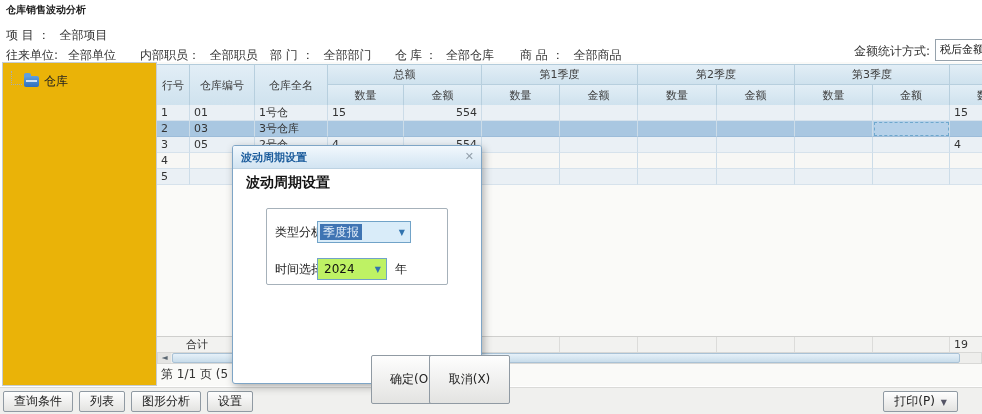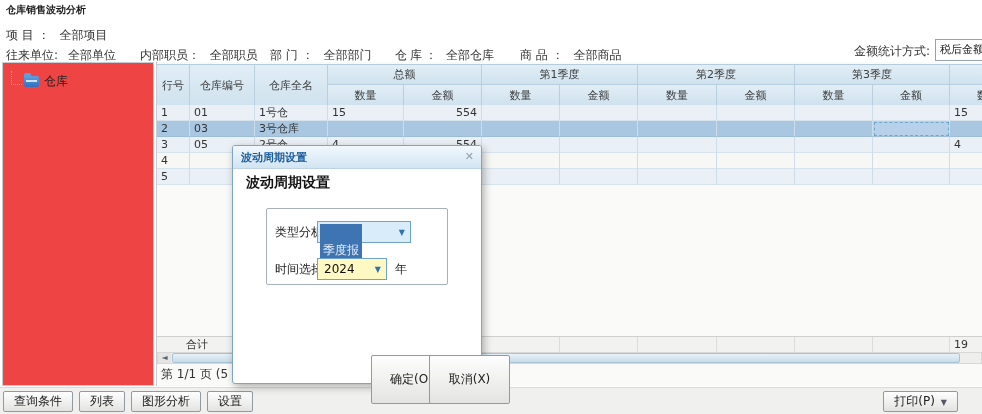--- a/index.html
+++ b/index.html
@@ -13,21 +13,21 @@
   .app-title{left:6px;top:3px;font-size:10px;font-weight:bold;color:#1d1d1d;}
   .flt{font-size:12px;color:#333;white-space:nowrap;}
   .flt .lab{color:#333;}
   .flt .val{color:#333;margin-left:6px;}
   .combo-top{
     left:935px;top:39px;width:60px;height:20px;background:#fff;
     border:1px solid #96a2ac;font-size:11px;line-height:20px;padding-left:4px;
     white-space:nowrap;color:#222;
   }
   
-  .tree-panel{left:2px;top:62px;width:150px;height:322px;background:#ef4444;border:1px solid #c6cdd3;}
+  .tree-panel{left:2px;top:62px;width:150px;height:322px;background:#eab308;border:1px solid #c6cdd3;padding-left:36px;}
   .tree-node{position:absolute;left:8px;top:8px;display:flex;align-items:center;font-size:12px;color:#222;}
   .tree-elbow{display:inline-block;width:10px;height:13px;border-left:1px dotted #a6adb3;border-bottom:1px dotted #a6adb3;margin-bottom:6px;}
   .folder{position:relative;display:inline-block;width:15px;height:11px;background:linear-gradient(#5f9fe0,#2f6fbe);border-radius:2px;margin:0 5px 0 2px;}
   .folder::before{content:"";position:absolute;left:0;top:-3px;width:7px;height:4px;background:#5f9fe0;border-radius:2px 2px 0 0;}
   .folder::after{content:"";position:absolute;left:2px;top:4px;width:11px;height:2px;background:#cfe2f6;}
   
   .main-bg{left:156px;top:62px;width:826px;height:324px;background:#fafaf8;border-left:1px solid #c6cdd3;}
   .grid{display:grid;grid-template-columns:33px 65px 73px 76px 78px 78px 78px 79px 78px 78px 77px 77px 77px;}
   .grid-header{left:157px;top:64px;width:825px;height:41px;overflow:hidden;
     grid-template-rows:20px 21px;background:#d8e7f1;border-top:1px solid #b4ccdb;}
@@ -63,23 +63,23 @@
     border-radius:3px;box-shadow:2px 3px 9px rgba(0,0,0,0.3);z-index:50;}
   .dlg-titlebar{position:absolute;left:0;top:0;right:0;height:22px;border-radius:2px 2px 0 0;
     background:linear-gradient(#f2f8fd,#d2e4f2);border-bottom:1px solid #bdd2e2;}
   .dlg-title{position:absolute;left:8px;top:4px;font-size:11px;font-weight:bold;color:#1b5c9c;}
   .dlg-close{position:absolute;right:7px;top:4px;font-size:11px;color:#93a0ab;font-weight:bold;line-height:14px;}
   .dlg-heading{position:absolute;left:13px;top:28px;font-size:14px;font-weight:bold;color:#141414;}
   .dlg-groupbox{position:absolute;left:33px;top:62px;width:180px;height:75px;border:1px solid #a6b1ba;border-radius:2px;}
   .dlg-label{position:absolute;font-size:12px;color:#222;line-height:22px;}
   .dlg-combo{position:absolute;height:22px;border:1px solid #71a3c8;box-sizing:border-box;font-size:12px;}
   .combo-type{left:84px;top:75px;width:94px;background:#d9ecf9;}
-  .combo-type .seltext{position:absolute;left:2px;top:2px;padding:18px 3px;line-height:16px;background:#3f74b3;color:#e4effa;}
+  .combo-type .seltext{position:absolute;left:2px;top:2px;padding:0 3px;line-height:16px;background:#3f74b3;color:#e4effa;}
   .combo-type .caret{position:absolute;right:5px;top:6px;font-size:8px;color:#3273ae;}
-  .combo-year{left:84px;top:112px;width:70px;background:#fef9c3;}
+  .combo-year{left:84px;top:112px;width:70px;background:#bef264;}
   .combo-year .seltext{position:absolute;left:6px;top:2px;line-height:16px;color:#111;}
   .combo-year .caret{position:absolute;right:5px;top:6px;font-size:8px;color:#3273ae;}
   .dlg-btn{position:absolute;top:209px;width:53px;height:21px;line-height:20px;padding:13px;}
   .dlg-ok{left:138px;}
   .dlg-cancel{left:196px;}
 </style>
 </head>
 <body>
 
 <div class="abs app-title">仓库销售波动分析</div>

